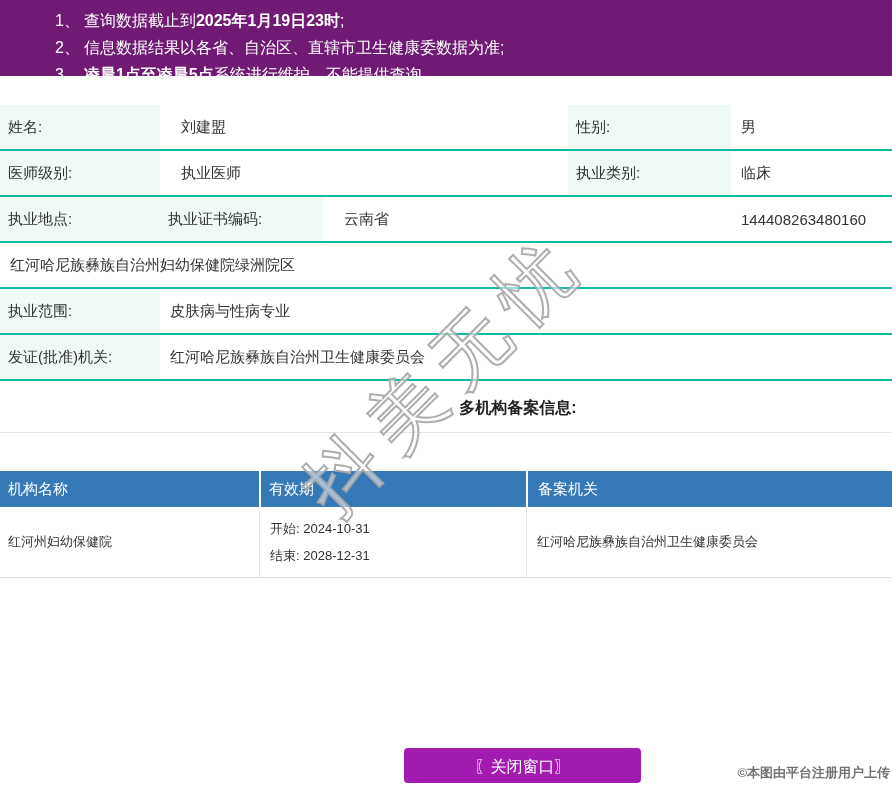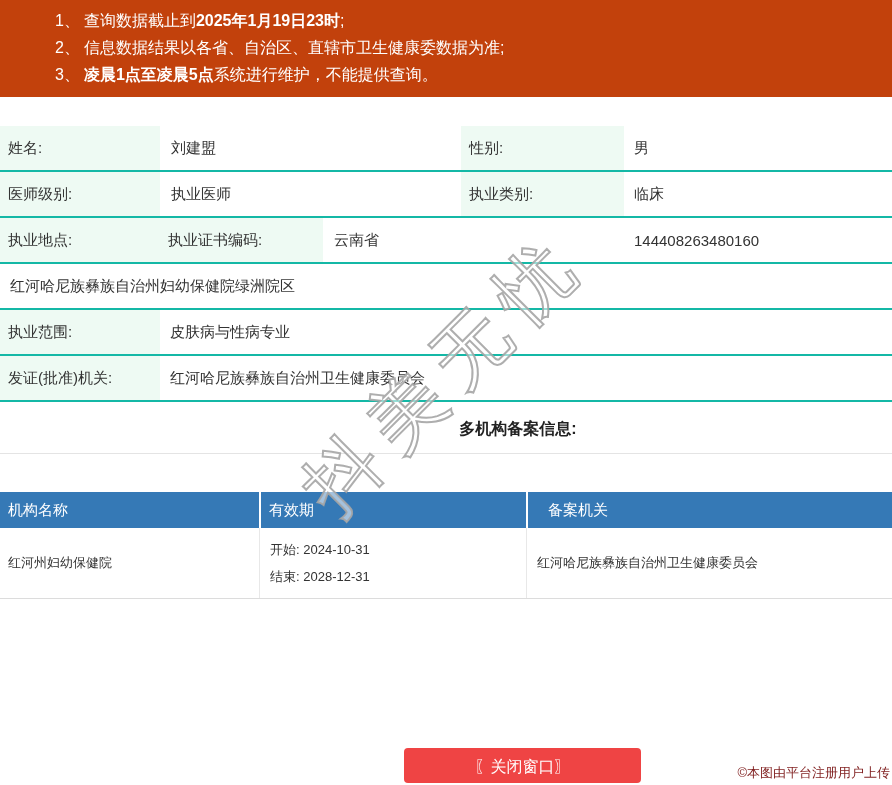--- a/index.html
+++ b/index.html
@@ -4,81 +4,81 @@
 <style>
   html,body{margin:0;padding:0;}
   body{
     width:892px;height:785px;position:relative;overflow:hidden;
     background:#ffffff;
     font-family:"Liberation Sans","DejaVu Sans",sans-serif;
     color:#333;
   }
   
   .banner{
-    width:892px;height:97px;box-sizing:border-box;
-    background:#c2410c;
+    width:892px;height:76px;box-sizing:border-box;
+    background:#701a75;
     padding:7px 0 0 55px;
     color:#ffffff;font-size:16px;line-height:27px;
   }
   .banner-line{white-space:nowrap;}
   .banner-line .num{margin-right:4px;}
   .banner-line .bold{font-weight:bold;}
   
   .info-table{margin-top:29px;width:892px;}
   .info-row{
     display:flex;height:44px;align-items:stretch;
     border-bottom:2px solid #14b8a6;
     font-size:15px;
   }
   .cell{display:flex;align-items:center;box-sizing:border-box;}
   .cell.label{background:#eefaf3;padding-left:8px;}
   .cell.l1{width:160px;}
-  .cell.v1{width:301px;padding-left:11px;}
+  .cell.v1{width:408px;padding-left:21px;}
   .cell.l2{width:163px;}
   .cell.v2{flex:1;padding-left:10px;}
   .cell.vfull{flex:1;padding-left:10px;}
   
   .section-heading{
     margin-top:13px;height:27px;line-height:27px;
     text-align:center;transform:translateX(72px);
     font-size:16px;font-weight:bold;color:#222;
   }
   .divider{margin-top:11px;width:892px;height:1px;background:#e4e4e4;}
   
   .filing-table{margin-top:38px;width:892px;}
   .filing-header{display:flex;height:36px;background:#3579b6;color:#fff;font-size:15px;}
   .filing-header .hcell{display:flex;align-items:center;box-sizing:border-box;padding-left:8px;}
   .filing-header .h1{width:259px;}
   .filing-header .h2{width:267px;border-left:2px solid #ffffff;}
-  .filing-header .h3{width:366px;border-left:2px solid #ffffff;padding-left:20px;}
+  .filing-header .h3{width:366px;border-left:2px solid #ffffff;padding-left:10px;}
   .filing-row{display:flex;min-height:70px;border-bottom:1px solid #dcdcdc;font-size:13px;}
   .filing-row .fcell{box-sizing:border-box;}
   .filing-row .c1{width:259px;display:flex;align-items:center;padding-left:8px;}
   .filing-row .c2{width:267px;border-left:1px solid #e8e8e8;padding:8px 0 8px 10px;line-height:27px;display:flex;flex-direction:column;justify-content:center;}
   .filing-row .c3{width:366px;border-left:1px solid #e8e8e8;display:flex;align-items:center;padding-left:10px;}
   
   .watermark{
     position:absolute;left:445px;top:375px;z-index:6;
     transform:translate(-50%,-50%) rotate(-45deg);
     font-size:74px;letter-spacing:16px;white-space:nowrap;
     color:rgba(255,255,255,0.55);
     -webkit-text-stroke:2px rgba(165,165,165,0.9);
     pointer-events:none;
   }
   
   .close-btn{
     position:absolute;left:404px;top:748px;width:237px;height:35px;
-    background:#ef4444;border:none;border-radius:4px;
+    background:#a21caf;border:none;border-radius:4px;
     color:#ffffff;font-size:16px;line-height:35px;text-align:center;
     cursor:pointer;z-index:7;
     font-family:"Liberation Sans","DejaVu Sans",sans-serif;
   }
   .copyright{
     position:absolute;right:2px;top:764px;z-index:7;
-    font-size:13px;font-weight:normal;color:#7f1d1d;
+    font-size:13px;font-weight:bold;color:#737373;
     text-shadow:-1px -1px 0 #fff,1px -1px 0 #fff,-1px 1px 0 #fff,1px 1px 0 #fff;
   }
 </style>
 </head>
 <body>
 
 <div class="banner">
   <div class="banner-line">
     <span class="num">1、</span><span>查询数据截止到</span><span class="bold">2025年1月19日23时</span><span>;</span>
   </div>

